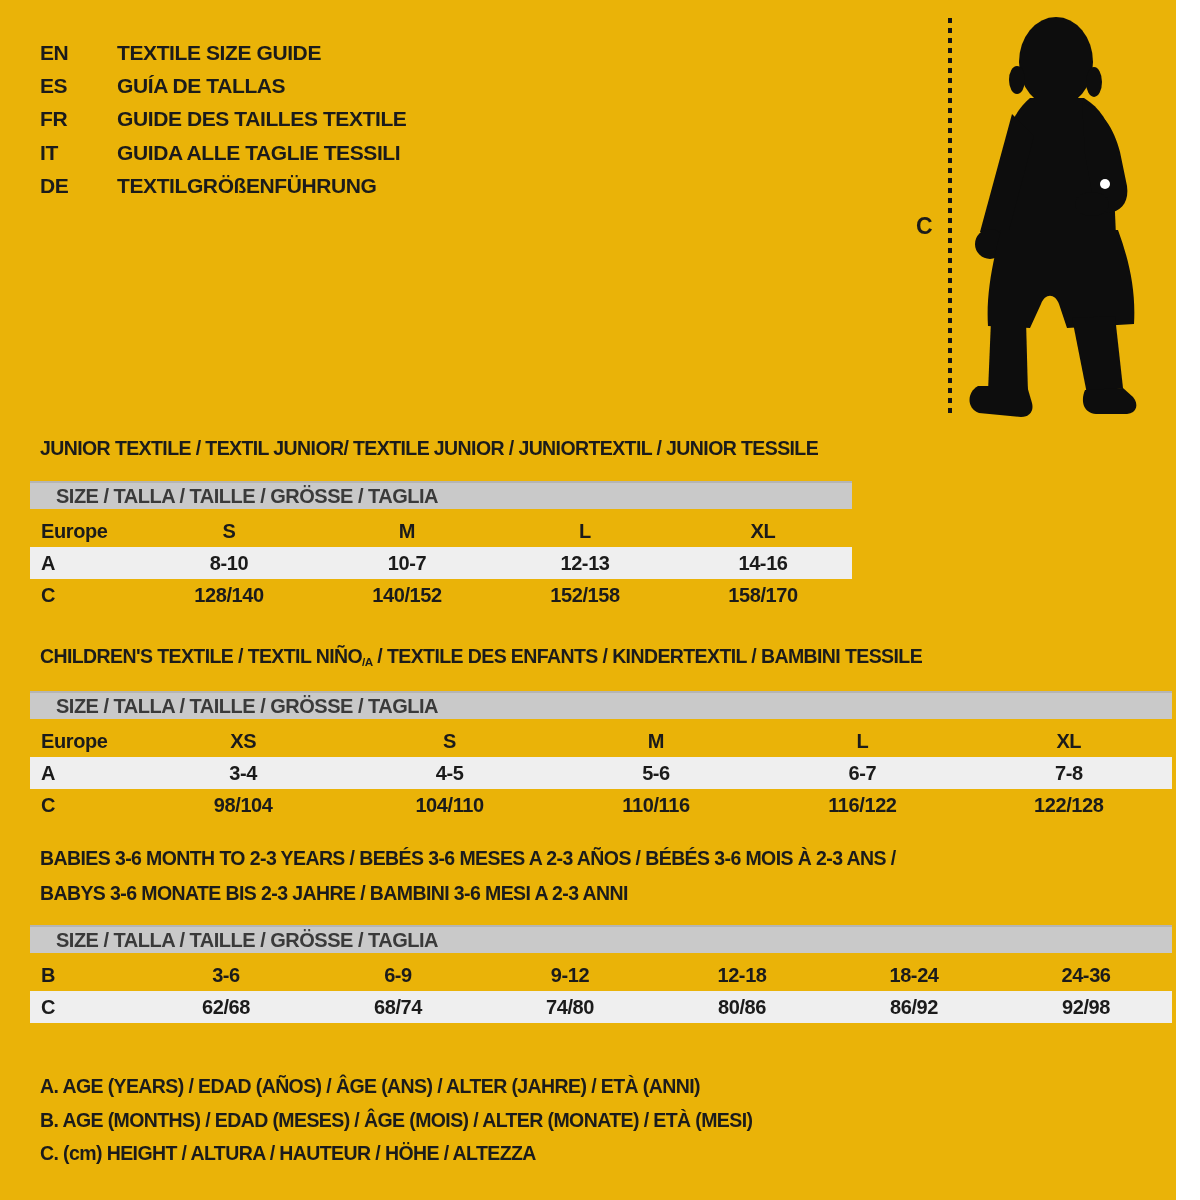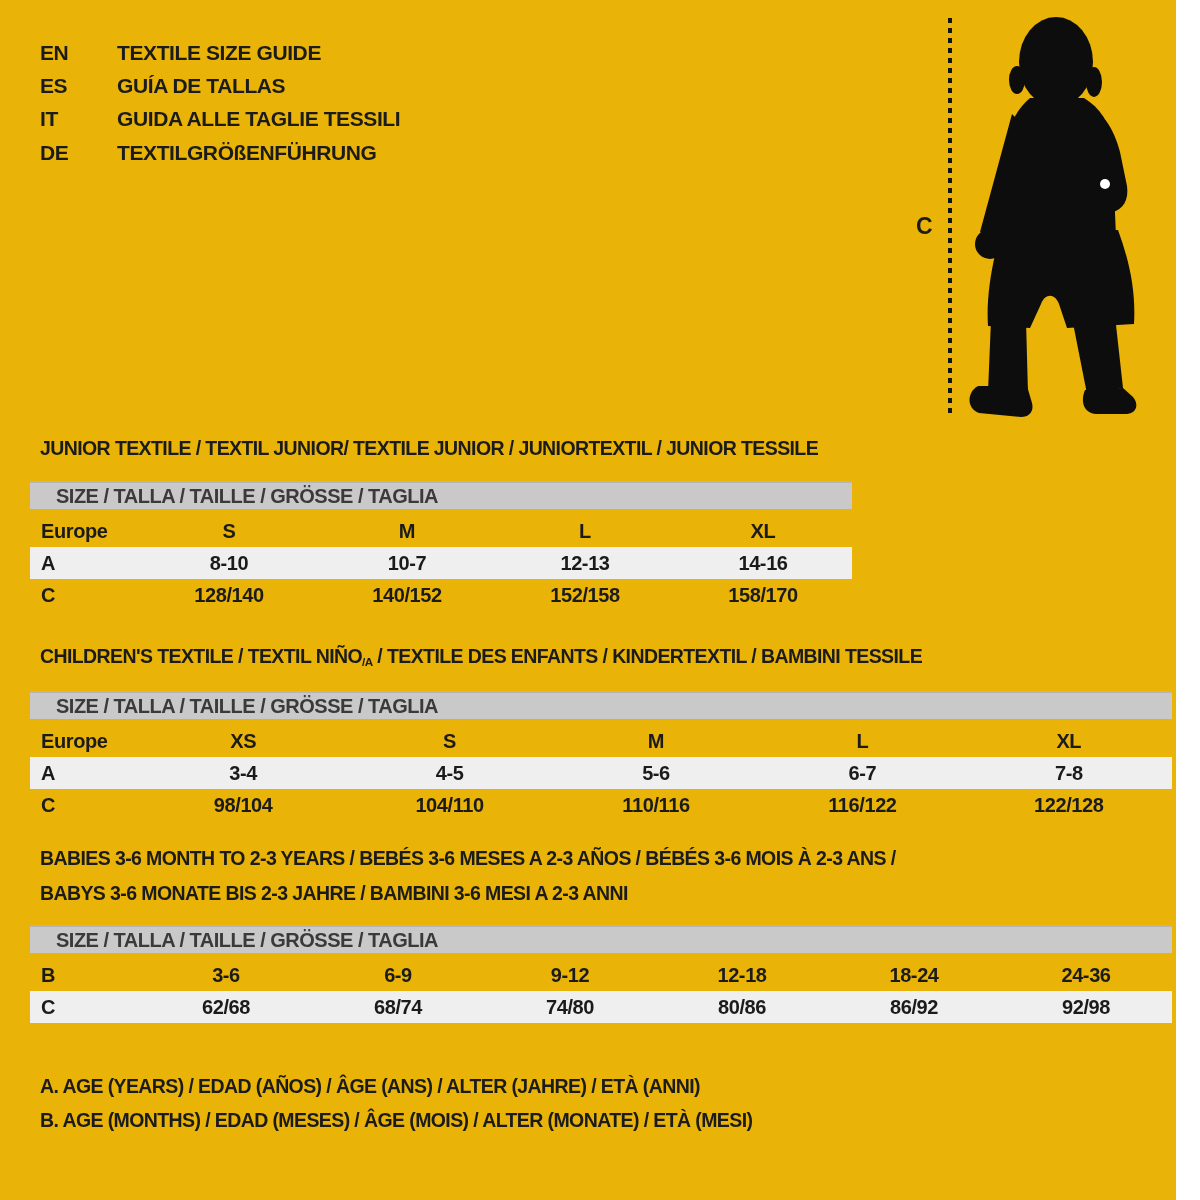--- a/index.html
+++ b/index.html
@@ -52,20 +52,24 @@
 <div class="page">
 
   <div class="langs">
     <div class="lang-row">
       <span class="lang-code">EN</span>
       <span class="lang-title">TEXTILE SIZE GUIDE</span>
     </div>
     <div class="lang-row">
       <span class="lang-code">ES</span>
       <span class="lang-title">GUÍA DE TALLAS</span>
+    </div>
+    <div class="lang-row">
+      <span class="lang-code">FR</span>
+      <span class="lang-title">GUIDE DES TAILLES TEXTILE</span>
     </div>
     <div class="lang-row">
       <span class="lang-code">IT</span>
       <span class="lang-title">GUIDA ALLE TAGLIE TESSILI</span>
     </div>
     <div class="lang-row">
       <span class="lang-code">DE</span>
       <span class="lang-title">TEXTILGRÖßENFÜHRUNG</span>
     </div>
   </div>
@@ -168,15 +172,16 @@
       <span>74/80</span>
       <span>80/86</span>
       <span>86/92</span>
       <span>92/98</span>
     </div>
   </div>
 
   <div class="legend">
     <div class="legend-line">A. AGE (YEARS) / EDAD (AÑOS) / ÂGE (ANS) / ALTER (JAHRE) / ETÀ (ANNI)</div>
     <div class="legend-line">B. AGE (MONTHS) / EDAD (MESES) / ÂGE (MOIS) / ALTER (MONATE) / ETÀ (MESI)</div>
+    <div class="legend-line">C. (cm) HEIGHT / ALTURA / HAUTEUR / HÖHE / ALTEZZA</div>
   </div>
 
 </div>
 
 </body></html>

